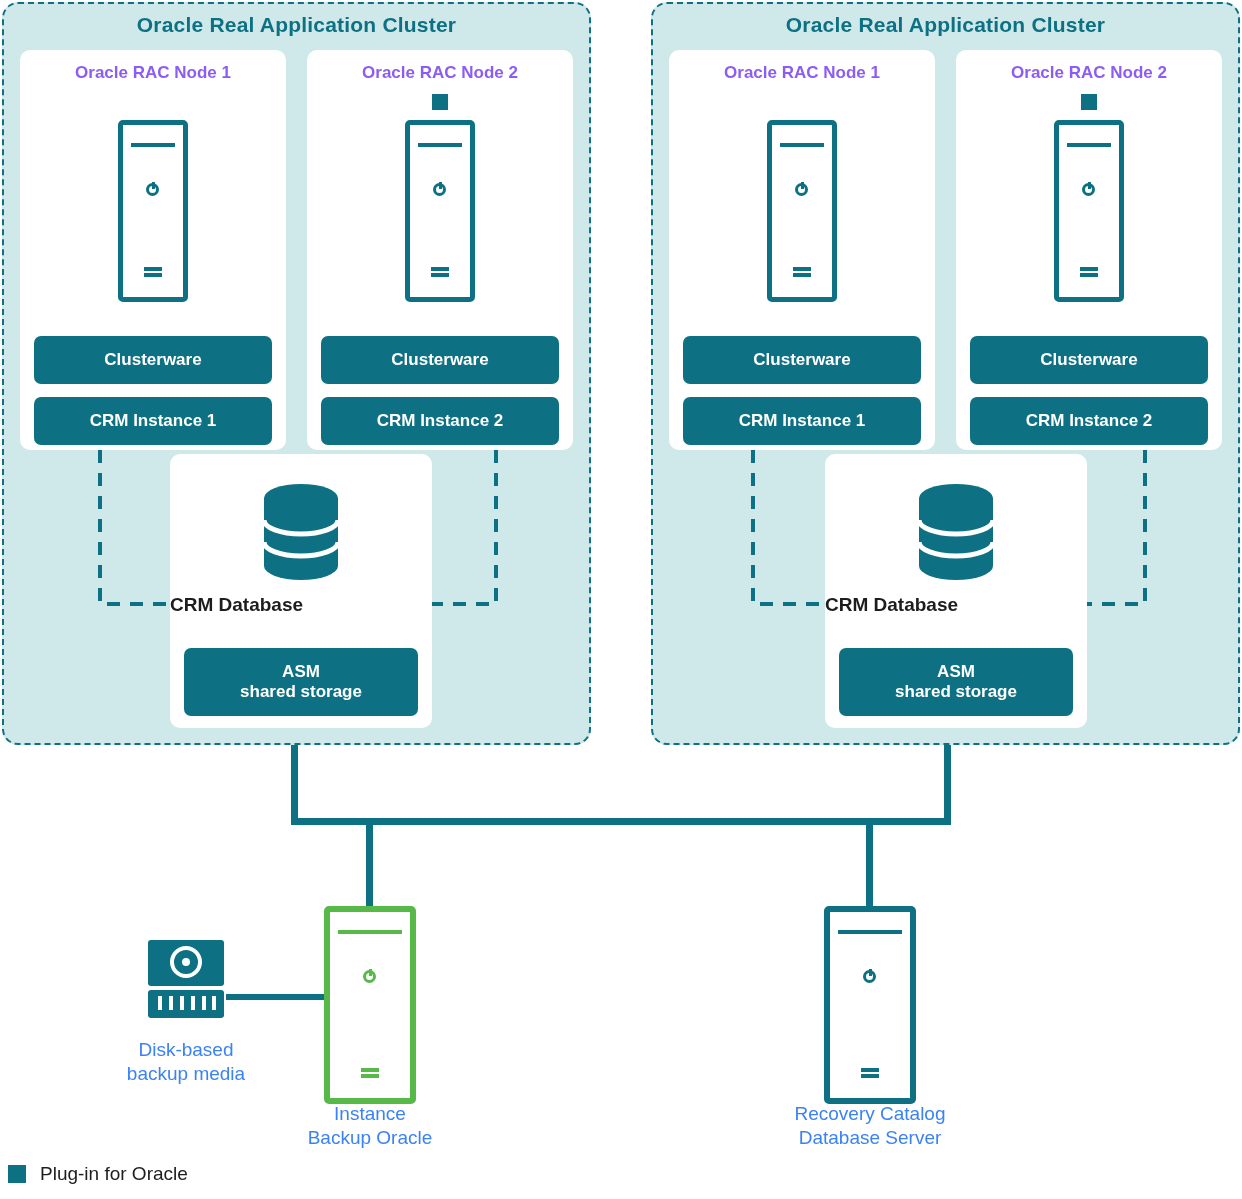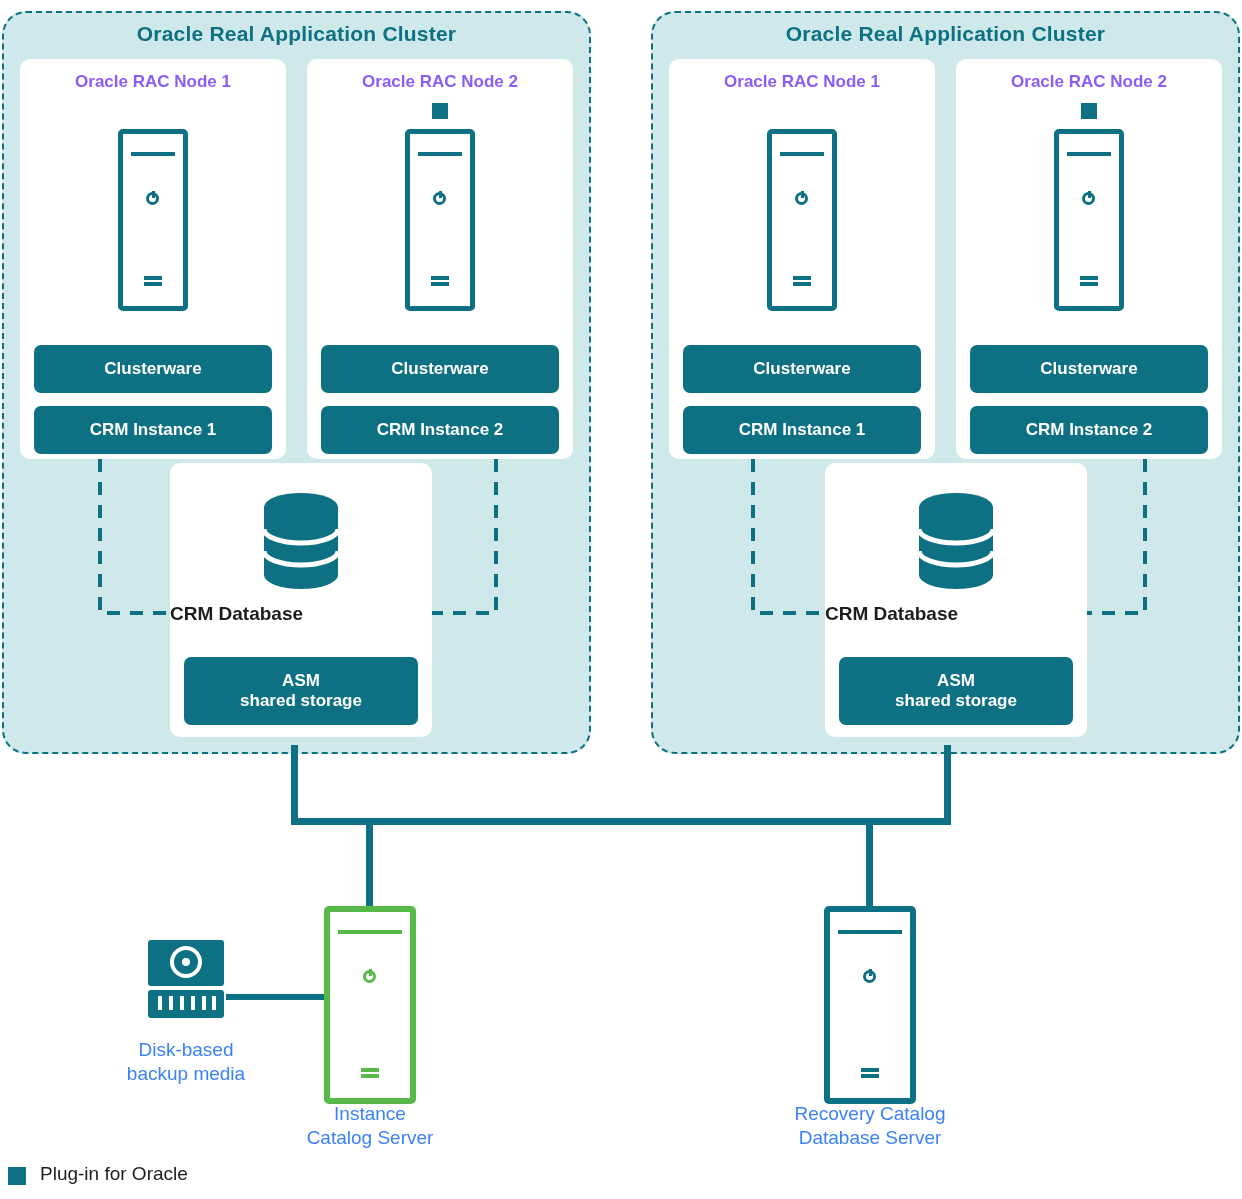--- a/index.html
+++ b/index.html
@@ -17,26 +17,26 @@
   .stage {
     position: absolute;
     left: 0; top: 0;
     width: 1242px;
     height: 1199px;
   }
 
   
   .cluster {
     position: absolute;
-    top: 11px;
+    top: 2px;
     width: 589px;
     height: 743px;
     background: #cfe8e9;
     border: 2px dashed #0d7183;
-    border-radius: 24px;
+    border-radius: 16px;
     box-sizing: border-box;
   }
   #cluster-0 { left: 2px; }
   #cluster-1 { left: 651px; }
 
   .cluster-title {
     position: absolute;
     left: 0; right: 0;
     top: 9px;
     text-align: center;
@@ -229,21 +229,21 @@
     width: 80px;
     height: 82px;
   }
 
   
   .legend {
     position: absolute;
     left: 8px;
     bottom: 14px;
     display: flex;
-    align-items: flex-end;
+    align-items: center;
     gap: 14px;
   }
   .legend-swatch {
     width: 18px;
     height: 18px;
     background: #0d7183;
   }
   .legend-text {
     font-size: 19px;
     color: #1d1d1d;
@@ -384,21 +384,21 @@
 
   <div class="bottom-server" style="left:324px; top:906px;">
     <div class="tower green" style="left:46px; top:0;">
       <div class="bay"></div>
       <div class="power"></div>
       <div class="vent"></div>
     </div>
   </div>
   <div class="bottom-label" style="left:240px; top:1102px;">
     <div>Instance</div>
-    <div>Catalog Server</div>
+    <div>Backup Oracle</div>
   </div>
 
   <div class="bottom-server" style="left:824px; top:906px;">
     <div class="tower" style="left:46px; top:0;">
       <div class="bay"></div>
       <div class="power"></div>
       <div class="vent"></div>
     </div>
   </div>
   <div class="bottom-label" style="left:740px; top:1102px;">

